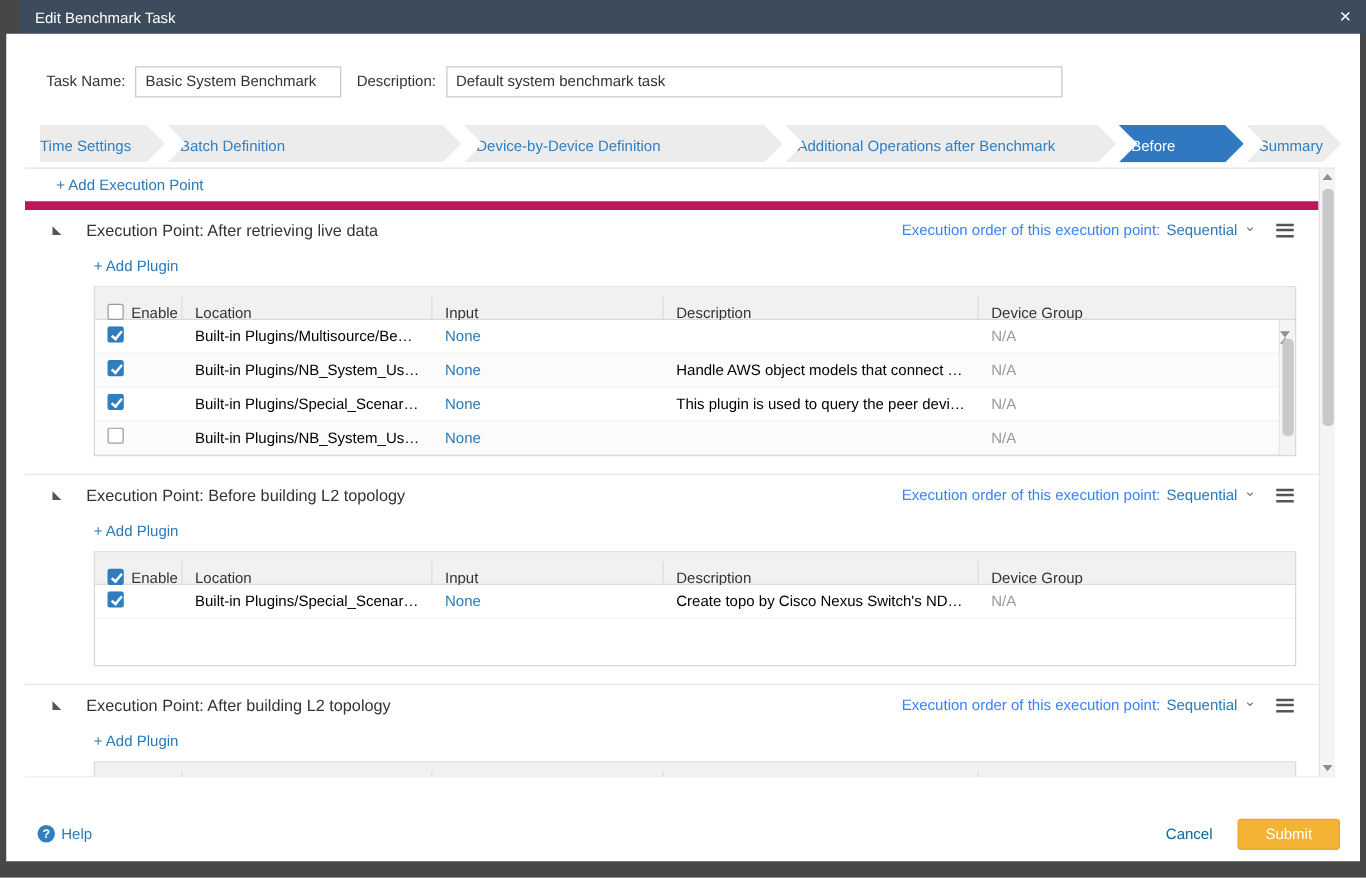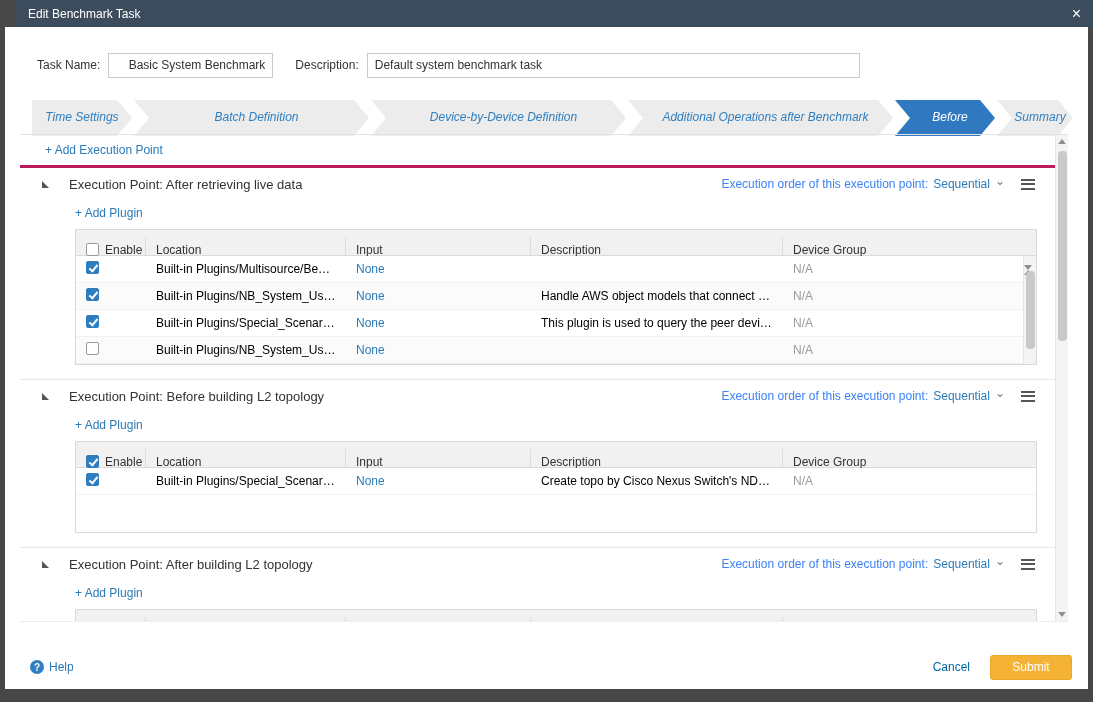--- a/index.html
+++ b/index.html
@@ -12,40 +12,40 @@
   .titlebar .close { margin-left:auto; font-size:16px; color:#fff; cursor:pointer; line-height:1; }
 
   
   .dialog { position:absolute; top:27px; left:5px; right:5px; bottom:13px; background:#fff; }
 
   
   .form-row { position:absolute; top:25px; left:32px; right:20px; height:26px; display:flex; align-items:center; font-size:12px; color:#333; }
   .form-row label { margin-right:8px; }
   .form-row input { height:25px; border:1px solid #c9c9c9; font-size:12px; padding:0 7px; color:#333;
     font-family:"Liberation Sans","DejaVu Sans",sans-serif; outline:none; }
-  .inp-name { width:165px; margin-right:22px;text-align:right; }
+  .inp-name { width:165px; margin-right:12px; }
   .inp-desc { width:493px; }
 
   
   .tabs { position:absolute; top:73px; left:27px; height:34px; display:flex; }
-  .tab { height:36px; line-height:34px; text-align:center; font-size:12px; color:#2f7fc1;
-    background:#ececec; margin-right:2px; cursor:pointer; white-space:nowrap; overflow:hidden;font-style:italic; }
+  .tab { height:30px; line-height:34px; text-align:left; font-size:12px; color:#2f7fc1;
+    background:#ececec; margin-right:2px; cursor:pointer; white-space:nowrap; overflow:hidden; }
   .tab.first { clip-path:polygon(0 0, calc(100% - 15px) 0, 100% 50%, calc(100% - 15px) 100%, 0 100%); }
   .tab.notch { clip-path:polygon(0 0, calc(100% - 15px) 0, 100% 50%, calc(100% - 15px) 100%, 0 100%, 15px 50%);
     padding-left:10px; }
   .tab.active { background:#3079c0; color:#fff; }
   .t1{width:100px;} .t2{width:235px;} .t3{width:255px;} .t4{width:265px;} .t5{width:100px;} .t6{width:76px;}
 
   
   .content-area { position:absolute; top:107px; left:15px; right:20px; bottom:67px;
     border-top:1px solid #e3e3e3; border-bottom:1px solid #ededed; overflow:hidden; }
   .content-inner { position:absolute; top:0; left:0; right:13px; bottom:0; overflow:hidden; }
 
   .link { color:#2a7ab8; cursor:pointer; text-decoration:none; font-size:12px; }
-  .add-exec-row { height:33px; display:flex; align-items:center; padding-left:25px; border-bottom:3px solid #be185d; }
+  .add-exec-row { height:33px; display:flex; align-items:center; padding-left:25px; border-bottom:7px solid #be185d; }
 
   
   .section { border-top:1px solid #e6e6e6; }
   .section.sec-first { border-top:none; }
   .sec-head { display:flex; align-items:center; height:32px; padding:0 20px 0 22px;gap:12px; }
   .tri { width:0; height:0; border-bottom:7px solid #555; border-right:7px solid transparent; margin-right:8px; }
   .sec-title { font-size:13px; color:#333; }
   .sec-right { margin-left:auto; display:flex; align-items:center; }
   .order-label { font-size:12px; color:#3b82f6; margin-right:5px; }
   .order-select { font-size:12px; color:#2a7ab8; cursor:pointer; display:flex; align-items:center; }

